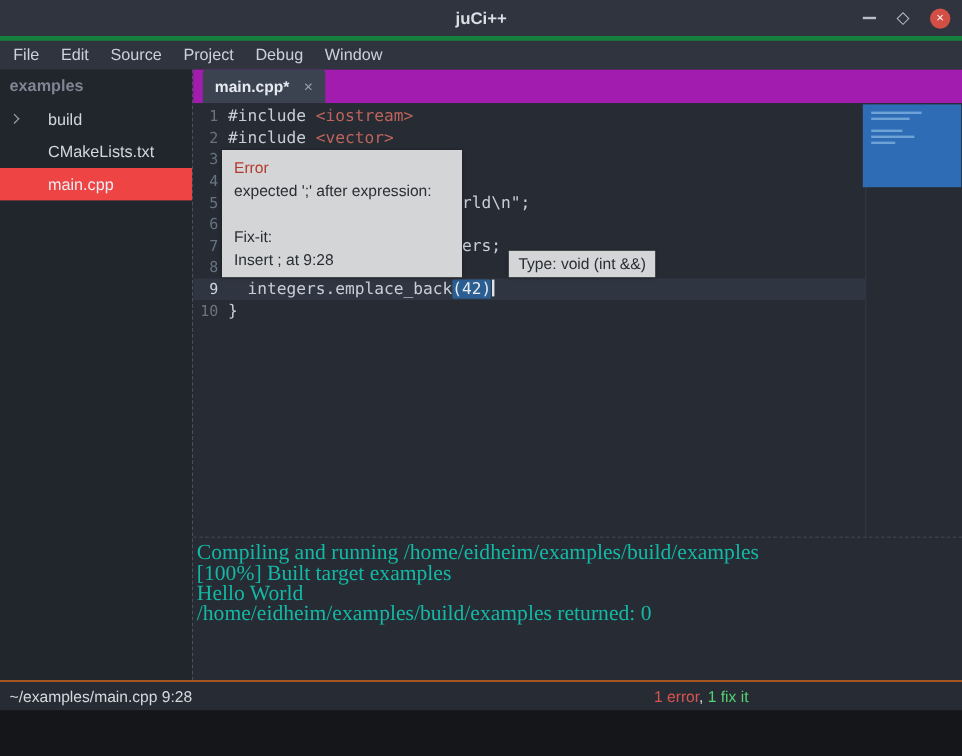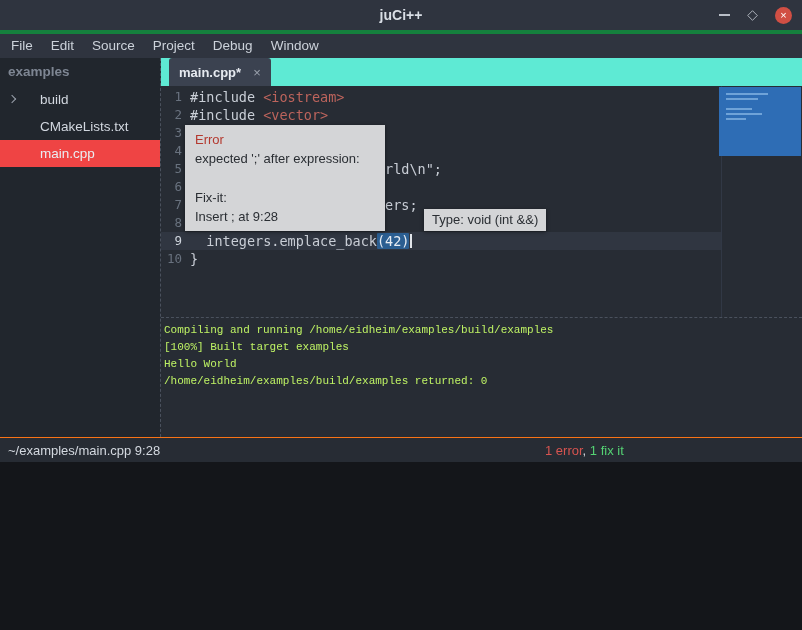--- a/index.html
+++ b/index.html
@@ -1,18 +1,18 @@
 <!DOCTYPE html>
 <html><head>
 <meta charset="utf-8">
 <style>
   * { box-sizing: border-box; margin: 0; padding: 0; }
   body { margin: 0; background: #14161a; }
   .window {
-    width: 802px; height: 462px;
+    width: 802px; height: 592px;
     display: flex; flex-direction: column;
     background: #272c34;
     font-family: "Liberation Sans", sans-serif;
     overflow: hidden;
   }
   
   .titlebar { height: 30px; background: #2f343f; position: relative;
     display: flex; align-items: center; justify-content: center; flex: none; }
   .title { color: #dadfe6; font-size: 14px; font-weight: bold; }
   .controls { position: absolute; right: 10px; top: 0; height: 30px;
@@ -31,21 +31,21 @@
   .sidebar-header { height: 28px; line-height: 28px; padding-left: 8px;
     color: #7e8693; font-size: 13.5px; font-weight: bold; }
   .tree-item { height: 27px; line-height: 27px; padding-left: 40px;
     color: #d2d7df; font-size: 13.5px; position: relative; white-space: nowrap; }
   .tree-item.selected { background: #ef4444; color: #eaedf2; }
   .chevron { position: absolute; left: 9px; top: 10px; width: 6px; height: 6px;
     border: solid #9aa1ac; border-width: 1.5px 1.5px 0 0; transform: rotate(45deg); }
   .right-pane { flex: 1; display: flex; flex-direction: column;
     border-left: 1px dashed #4a515d; min-width: 0; }
   
-  .tabbar { height: 28px; background: #5eead4; display: flex; align-items: stretch;
+  .tabbar { height: 28px; background: #a21caf; display: flex; align-items: stretch;
     padding-left: 8px; flex: none; text-align: right; }
   .tab { display: flex; align-items: center; gap: 12px; padding: 0 10px;
     background: #3b4250; color: #e6eaf0; font-size: 13px; font-weight: bold;
     border-radius: 3px 3px 0 0; }
   .tab-close { color: #9ba2ad; font-weight: normal; font-size: 13px; }
   
   .editor { flex: 1; position: relative; background: #272c34; padding-top: 2px;
     overflow: hidden; font-family: "DejaVu Sans Mono", monospace; }
   .code-row { display: flex; height: 18px; line-height: 18px; width: 560px; font-size: 13.5px; }
   .code-row.current { background: #303641; }
@@ -66,22 +66,22 @@
   
   .tooltip { position: absolute; background: #d4d5d7; color: #2a2e33;
     font-family: "Liberation Sans", sans-serif; font-size: 13px;
     box-shadow: 0 1px 4px rgba(0,0,0,.45); z-index: 5; }
   .error-tooltip { left: 24px; top: 39px; width: 200px; padding: 5px 10px; line-height: 19.2px; }
   .error-title { color: #b4392f; }
   .type-tooltip { left: 263px; top: 123px; height: 22px; line-height: 22px;
     padding: 0 8px; white-space: nowrap; }
   
   .terminal { height: 120px; flex: none; border-top: 1px dashed #4a515d;
-    padding: 4px 0 0 3px; font-family: Liberation Mono, monospace;
-    font-size: 11px; line-height: 17px; color: #bef264; background: #272c34;
+    padding: 4px 0 0 3px; font-family: Liberation Serif, serif;
+    font-size: 18px; line-height: 17px; color: #14b8a6; background: #272c34;
     white-space: pre; overflow: hidden; }
   
   .statusbar { height: 25px; background: #272c34; border-top: 1px solid #f97316;
     display: flex; align-items: center; padding-left: 8px; font-size: 13px;
     color: #d4d9e0; position: relative; flex: none; }
   .diagnostics { position: absolute; left: 545px; }
   .diag-error { color: #d85450; }
   .diag-fix { color: #54d273; }
 </style>
 </head>

